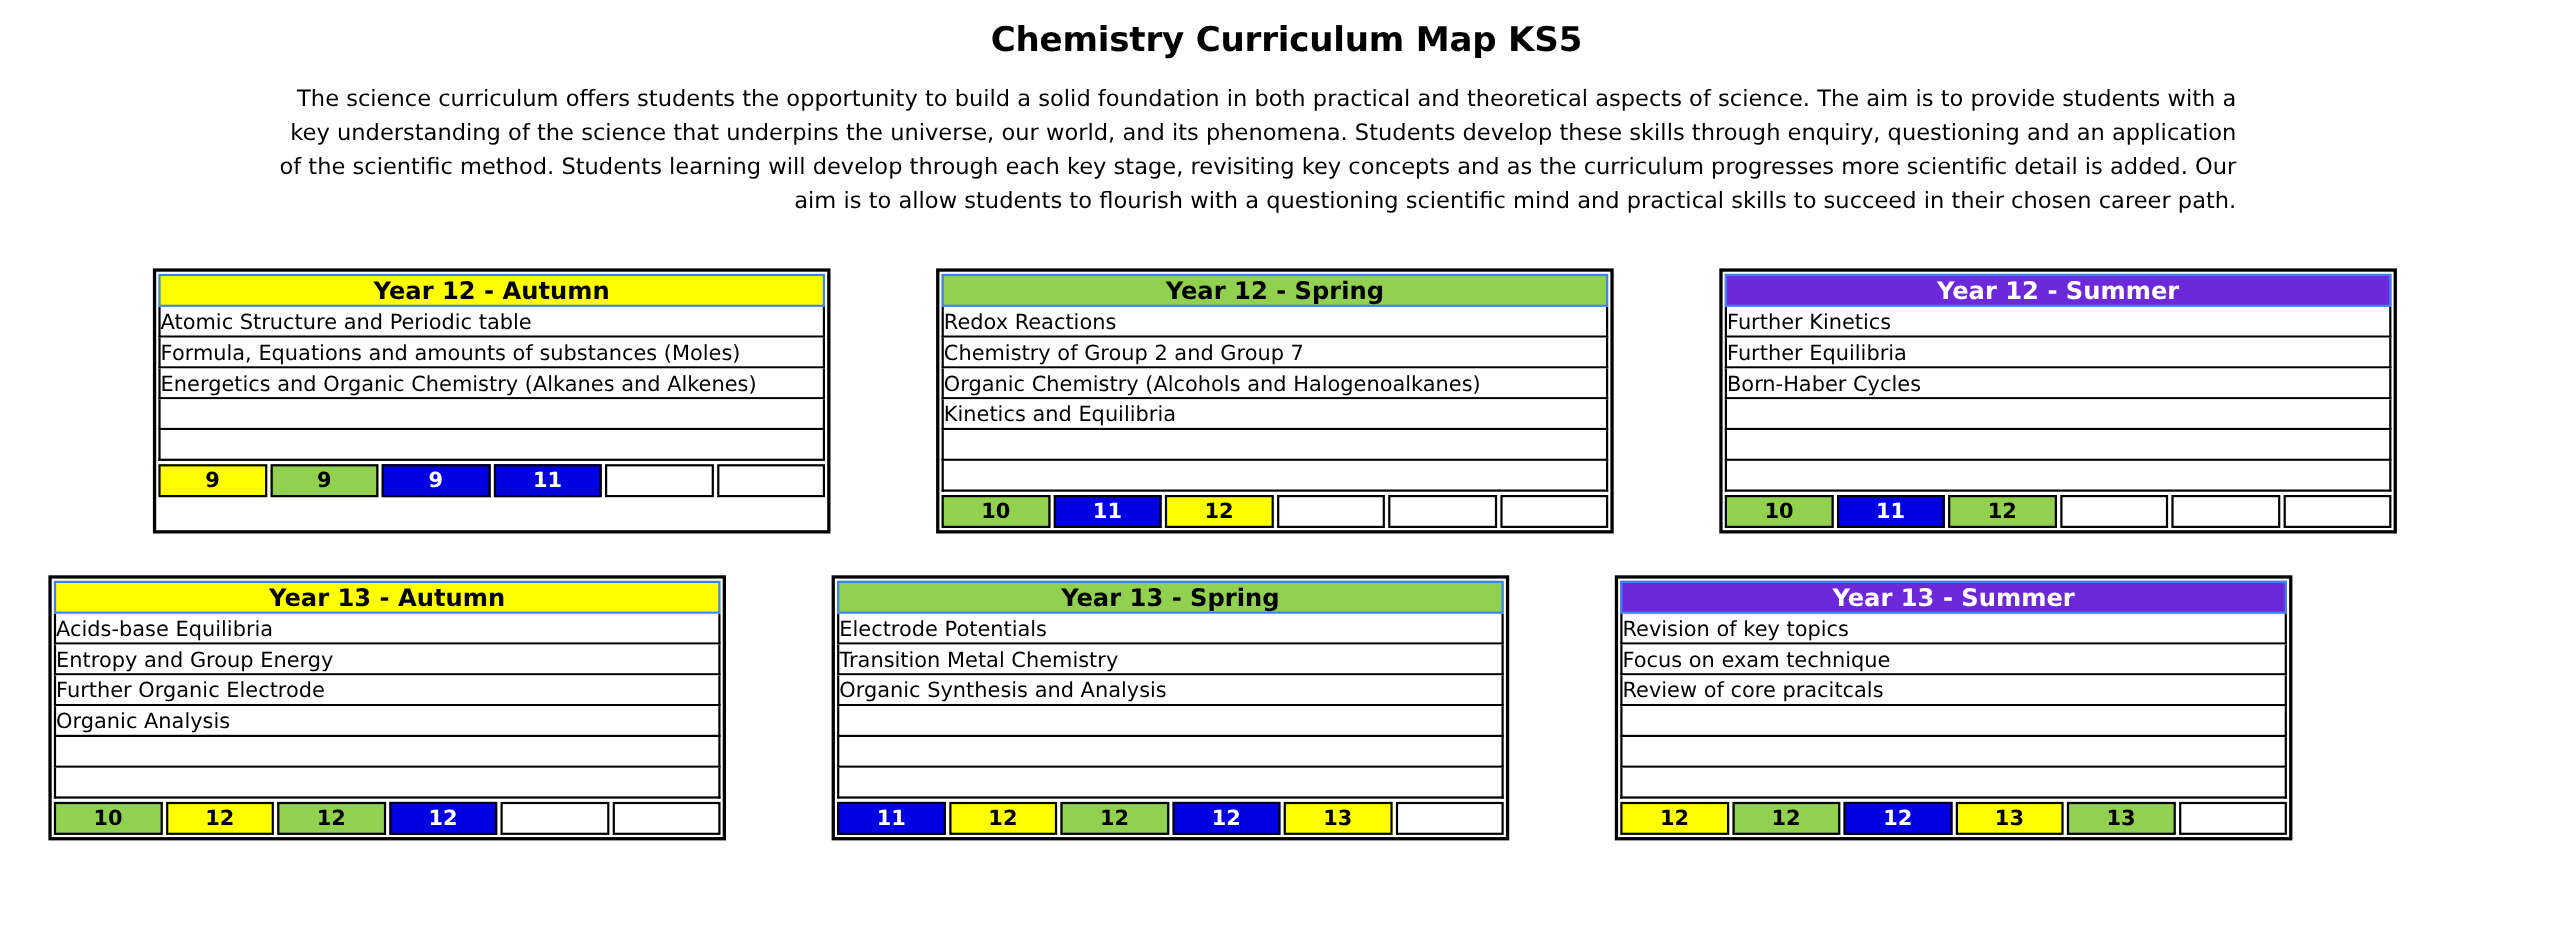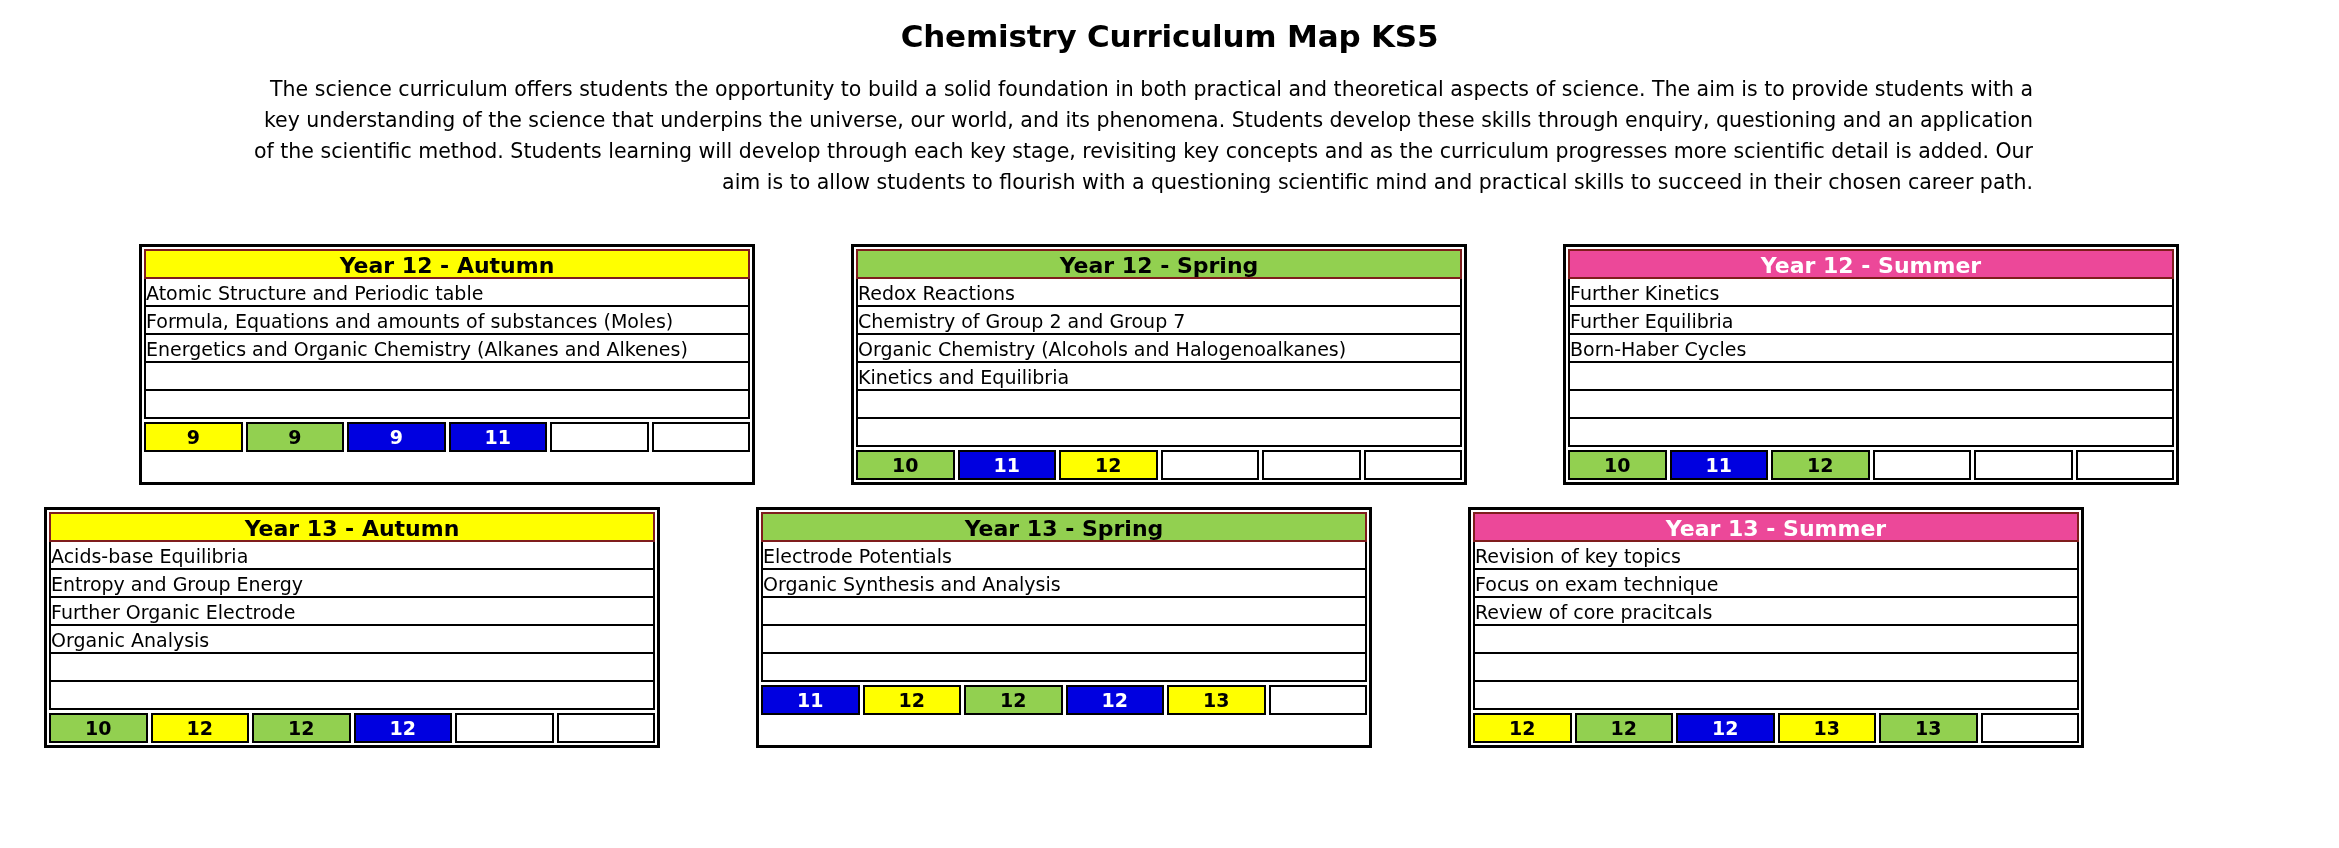--- a/index.html
+++ b/index.html
@@ -53,45 +53,45 @@
     top: 244px;
     left: 0;
     width: 2339px;
   }
   .grid-row {
     display: flex;
     justify-content: flex-start;
     padding-left: 139px;
     margin-bottom: 8px;
   }
-  .grid-row + .grid-row { margin-top: 22px; padding-left: 44px; }
+  .grid-row + .grid-row { margin-top: 38px; padding-left: 44px; }
 
   .term-card {
     width: 616px;
     margin-right: 96px;
     background: #ffffff;
     border: 3px solid #000000;
     box-sizing: border-box;
     padding: 2px;
   }
   .term-card:last-child { margin-right: 0; }
 
   .term-header {
-    border: 2px solid #7f1d1d;
+    border: 2px solid #3b82f6;
     text-align: center;
     font-weight: bold;
     font-size: 22px;
     line-height: 30px;
     height: 30px;
     font-family: "DejaVu Sans", sans-serif;
     box-sizing: border-box;
   }
   .term-header.yellow { background: #FFFF00; color: #000000; }
   .term-header.green  { background: #92D050; color: #000000; }
-  .term-header.blue   { background: #ec4899; color: #FFFFFF; }
+  .term-header.blue   { background: #6d28d9; color: #FFFFFF; }
 
   .topic-row {
     border: 2px solid #000000;
     border-top: none;
     text-align: left;
     font-size: 19px;
     line-height: 28px;
     height: 28px;
     overflow: hidden;
     white-space: nowrap;
@@ -200,20 +200,21 @@
             <div class="footer-cell yellow">12</div>
             <div class="footer-cell green">12</div>
             <div class="footer-cell blue">12</div>
             <div class="footer-cell empty"></div>
             <div class="footer-cell empty"></div>
           </div>
         </div>
         <div class="term-card">
           <div class="term-header green">Year 13 - Spring</div>
           <div class="topic-row">Electrode Potentials</div>
+          <div class="topic-row">Transition Metal Chemistry</div>
           <div class="topic-row">Organic Synthesis and Analysis</div>
           <div class="topic-row">&nbsp;</div>
           <div class="topic-row">&nbsp;</div>
           <div class="topic-row">&nbsp;</div>
           <div class="footer-row">
             <div class="footer-cell blue">11</div>
             <div class="footer-cell yellow">12</div>
             <div class="footer-cell green">12</div>
             <div class="footer-cell blue">12</div>
             <div class="footer-cell yellow">13</div>

